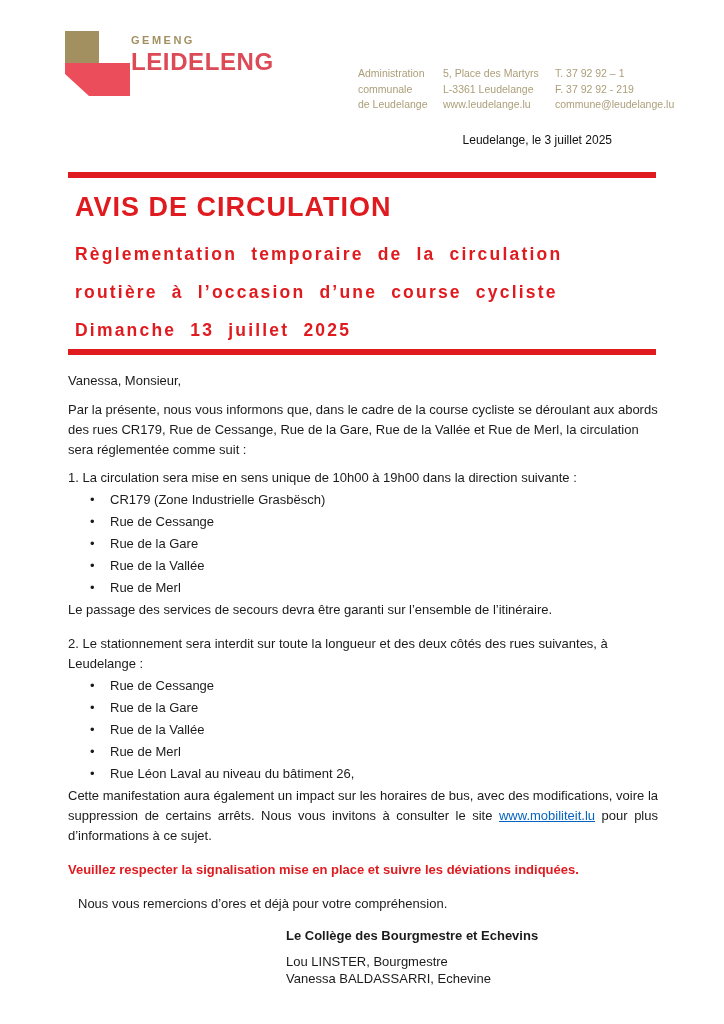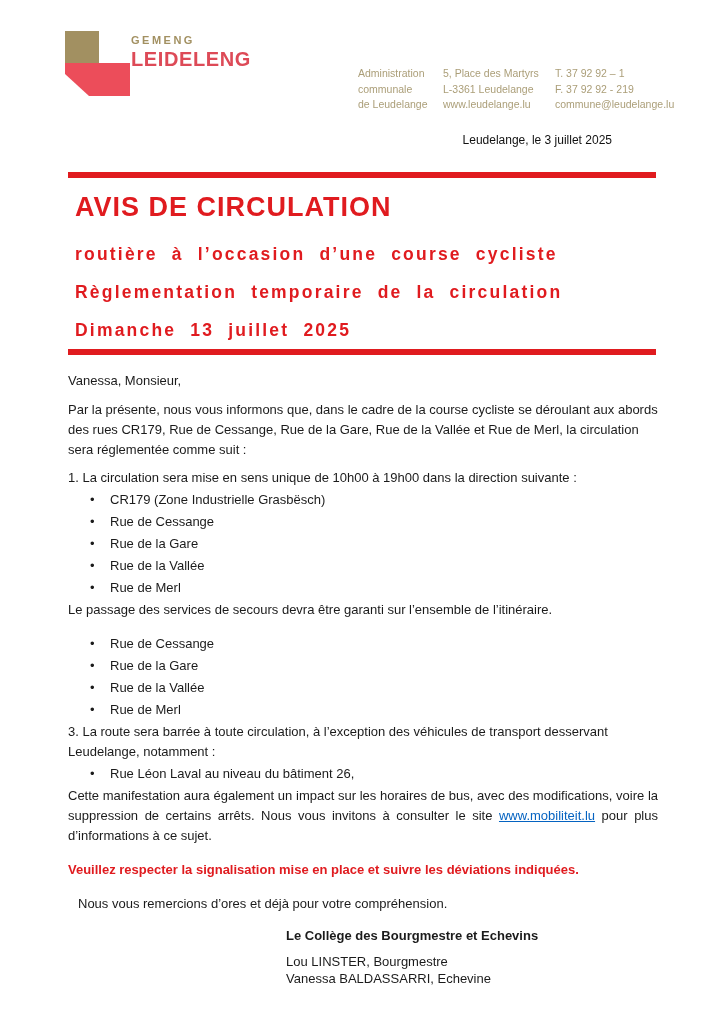--- a/index.html
+++ b/index.html
@@ -13,21 +13,21 @@
     background: #ffffff;
     overflow: hidden;
     color: #1b1b1b;
   }
 
   
   .logo-row { position: absolute; left: 65px; top: 31px; display: flex; }
   .logo-mark { display: block; }
   .logo-text { padding-top: 3px; }
   .logo-line1 { font-size: 11px; font-weight: bold; letter-spacing: 2.5px; color: #a29061; }
-  .logo-line2 { font-size: 20px; font-weight: bold; letter-spacing: 0.6px; color: #dd4a57; margin-top: 2px; }
+  .logo-line2 { font-size: 24px; font-weight: bold; letter-spacing: 0.6px; color: #dd4a57; margin-top: 2px; }
 
   .contact { position: absolute; left: 358px; top: 66px; display: flex; font-size: 10.5px; line-height: 15.5px; color: #ab9e78; }
   .contact-col1 { width: 85px; }
   .contact-col2 { width: 112px; }
   .contact-col3 { width: auto; }
 
   .date-line { position: absolute; top: 133px; left: 0; right: 112px; text-align: right; font-size: 12px; color: #111; }
 
   
   .content { position: absolute; top: 172px; left: 0; right: 0; }
@@ -89,50 +89,50 @@
   </div>
 
   <div class="date-line">Leudelange, le 3 juillet 2025</div>
 
   <div class="content">
     <div class="rule"></div>
 
     <div class="notice-title">AVIS DE CIRCULATION</div>
 
     <div class="notice-subtitle">
+      <div class="subtitle-line">Règlementation temporaire de la circulation</div>
       <div class="subtitle-line">routière à l’occasion d’une course cycliste</div>
-      <div class="subtitle-line">Règlementation temporaire de la circulation</div>
       <div class="subtitle-line">Dimanche 13 juillet 2025</div>
     </div>
 
     <div class="rule"></div>
 
     <div class="letter-body">
       <p class="salutation">Vanessa, Monsieur,</p>
 
       <p class="intro">Par la présente, nous vous informons que, dans le cadre de la course cycliste se déroulant aux abords des rues CR179, Rue de Cessange, Rue de la Gare, Rue de la Vallée et Rue de Merl, la circulation sera réglementée comme suit :</p>
 
       <p class="section-heading">1. La circulation sera mise en sens unique de 10h00 à 19h00 dans la direction suivante :</p>
       <ul class="street-list">
         <li>CR179 (Zone Industrielle Grasbësch)</li>
         <li>Rue de Cessange</li>
         <li>Rue de la Gare</li>
         <li>Rue de la Vallée</li>
         <li>Rue de Merl</li>
       </ul>
       <p class="note">Le passage des services de secours devra être garanti sur l’ensemble de l’itinéraire.</p>
 
+      <p class="section-heading">2. Le stationnement sera interdit sur toute la longueur et des deux côtés des rues suivantes, à Leudelange :</p>
       <ul class="street-list">
         <li>Rue de Cessange</li>
         <li>Rue de la Gare</li>
         <li>Rue de la Vallée</li>
         <li>Rue de Merl</li>
       </ul>
 
-      <p class="section-heading">3. La route sera barrée à toute circulation, à l’exception des véhicules de transport desservant Leudelange, notamment :</p>
       <ul class="street-list">
         <li>Rue Léon Laval au niveau du bâtiment 26,</li>
       </ul>
 
       <p class="bus-paragraph"><span>Cette manifestation aura également un impact sur les horaires de bus, avec des modifications, voire la suppression de certains arrêts. Nous vous invitons à consulter le site </span><a href="#">www.mobiliteit.lu</a><span> pour plus d’informations à ce sujet.</span></p>
 
       <p class="warning">Veuillez respecter la signalisation mise en place et suivre les déviations indiquées.</p>
 
       <p class="thanks">Nous vous remercions d’ores et déjà pour votre compréhension.</p>
 

